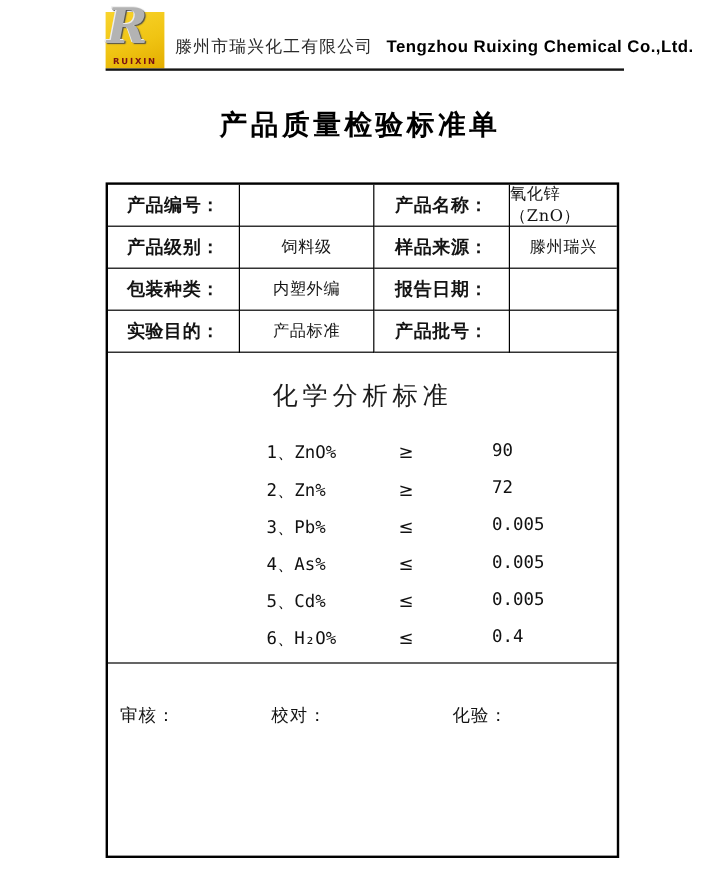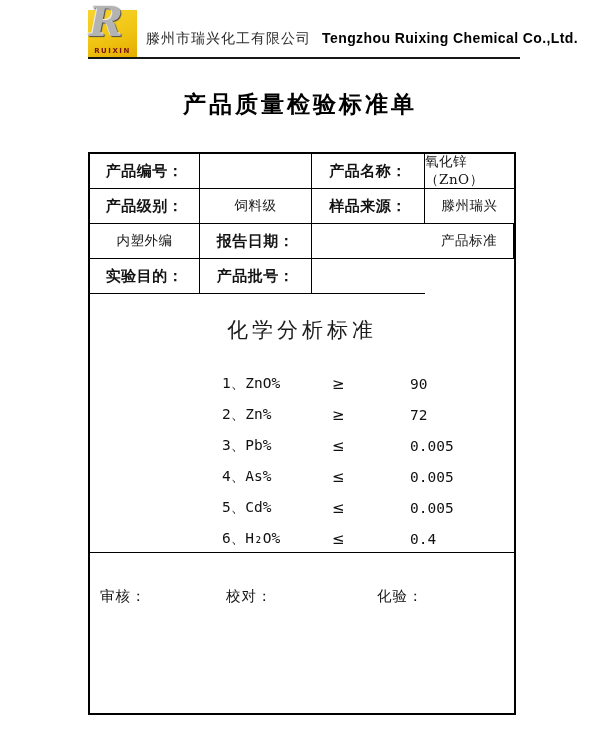--- a/index.html
+++ b/index.html
@@ -35,21 +35,21 @@
   .info-grid{display:grid;grid-template-columns:110px 112px 113px 89px;}
   .cell{height:35px;box-sizing:border-box;border-bottom:1px solid #000;border-right:1px solid #000;
         display:flex;align-items:center;justify-content:center;font-size:14px;overflow:hidden;}
   .cell.last{border-right:none;}
   .cell.label{font-weight:bold;font-size:15px;letter-spacing:.5px;}
   .cell.value{font-family:"DejaVu Serif",serif;font-size:13.5px;letter-spacing:.5px;}
 
   .analysis{height:259px;box-sizing:border-box;border-bottom:1px solid #000;}
   .analysis-title{text-align:center;font-family:"DejaVu Serif",serif;font-size:21px;
           letter-spacing:4px;margin:0;padding:22px 0 24px;color:#1c1c1c;}
-  .chem-row{display:flex;align-items:center;height:31px;padding-left:132px;
+  .chem-row{display:flex;height:31px;padding-left:132px;
           font-family:"DejaVu Sans Mono",monospace;font-size:14.5px;color:#111;}
   .chem-name{width:110px;}
   .chem-op{width:78px;font-family:"DejaVu Sans",sans-serif;font-size:15px;}
   .chem-val{}
 
   .remarks{height:72px;box-sizing:border-box;border-bottom:2px solid #000;
           padding:8px 10px;font-family:"DejaVu Serif",serif;font-size:14.5px;letter-spacing:1px;}
 
   .signoff{position:relative;height:86px;font-family:Liberation Sans, sans-serif;font-size:14.5px;letter-spacing:1px;}
   .signoff span{position:absolute;top:50%;transform:translateY(-50%);}
@@ -82,26 +82,27 @@
       <div class="cell label">产品编号：</div>
       <div class="cell value"></div>
       <div class="cell label">产品名称：</div>
       <div class="cell value last">氧化锌（ZnO）</div>
 
       <div class="cell label">产品级别：</div>
       <div class="cell value">饲料级</div>
       <div class="cell label">样品来源：</div>
       <div class="cell value last">滕州瑞兴</div>
 
+      <div class="cell label">包装种类：</div>
       <div class="cell value">内塑外编</div>
       <div class="cell label">报告日期：</div>
       <div class="cell value last"></div>
 
+      <div class="cell label">实验目的：</div>
       <div class="cell value">产品标准</div>
-      <div class="cell label">实验目的：</div>
       <div class="cell label">产品批号：</div>
       <div class="cell value last"></div>
     </div>
 
     <div class="analysis">
       <p class="analysis-title">化学分析标准</p>
 
       <div class="chem-row">
         <span class="chem-name">1、ZnO%</span>
         <span class="chem-op">≥</span>

